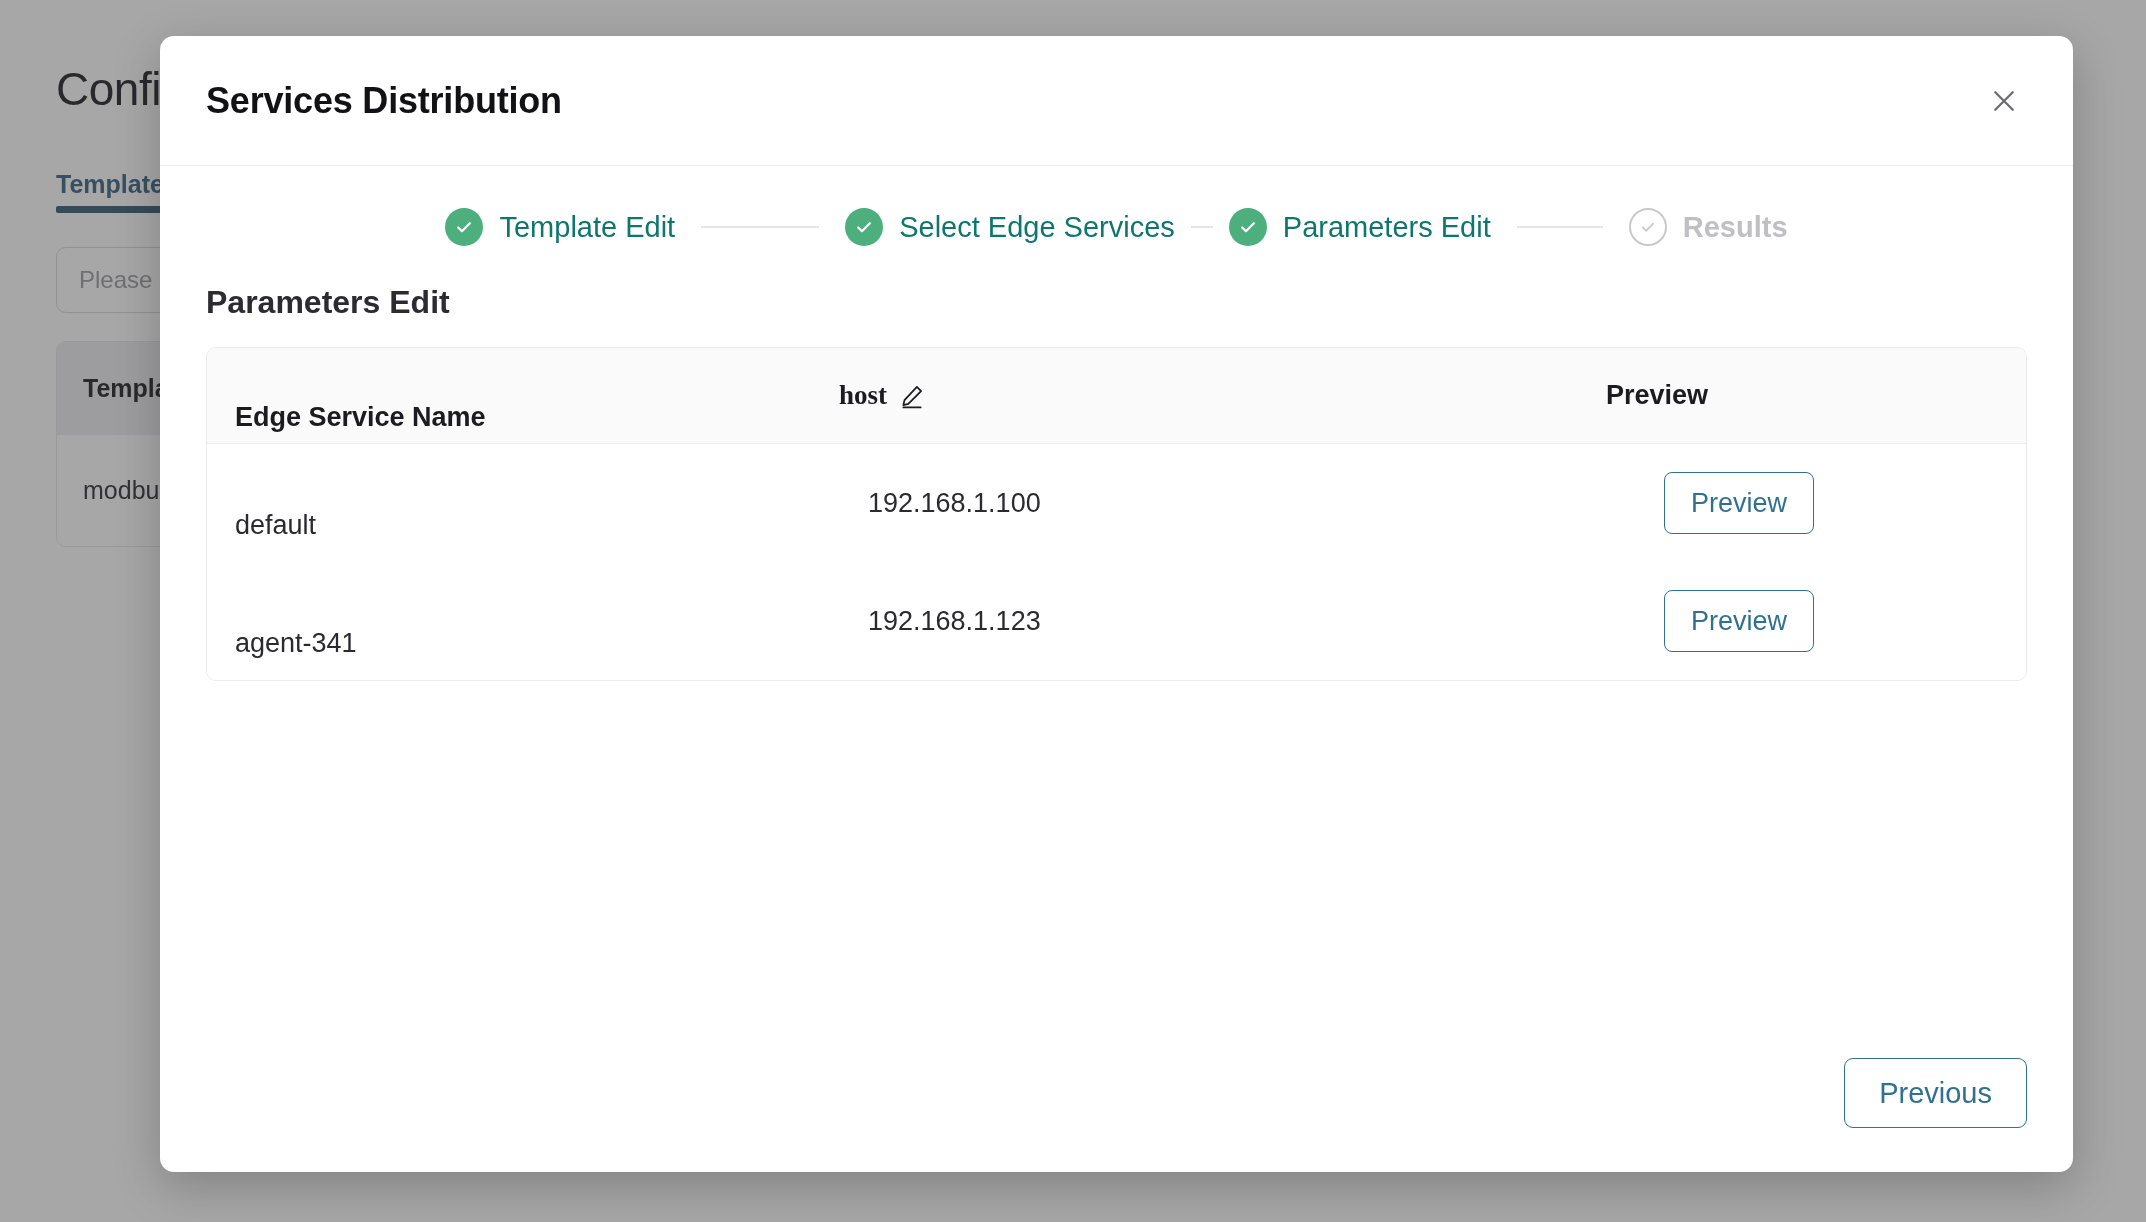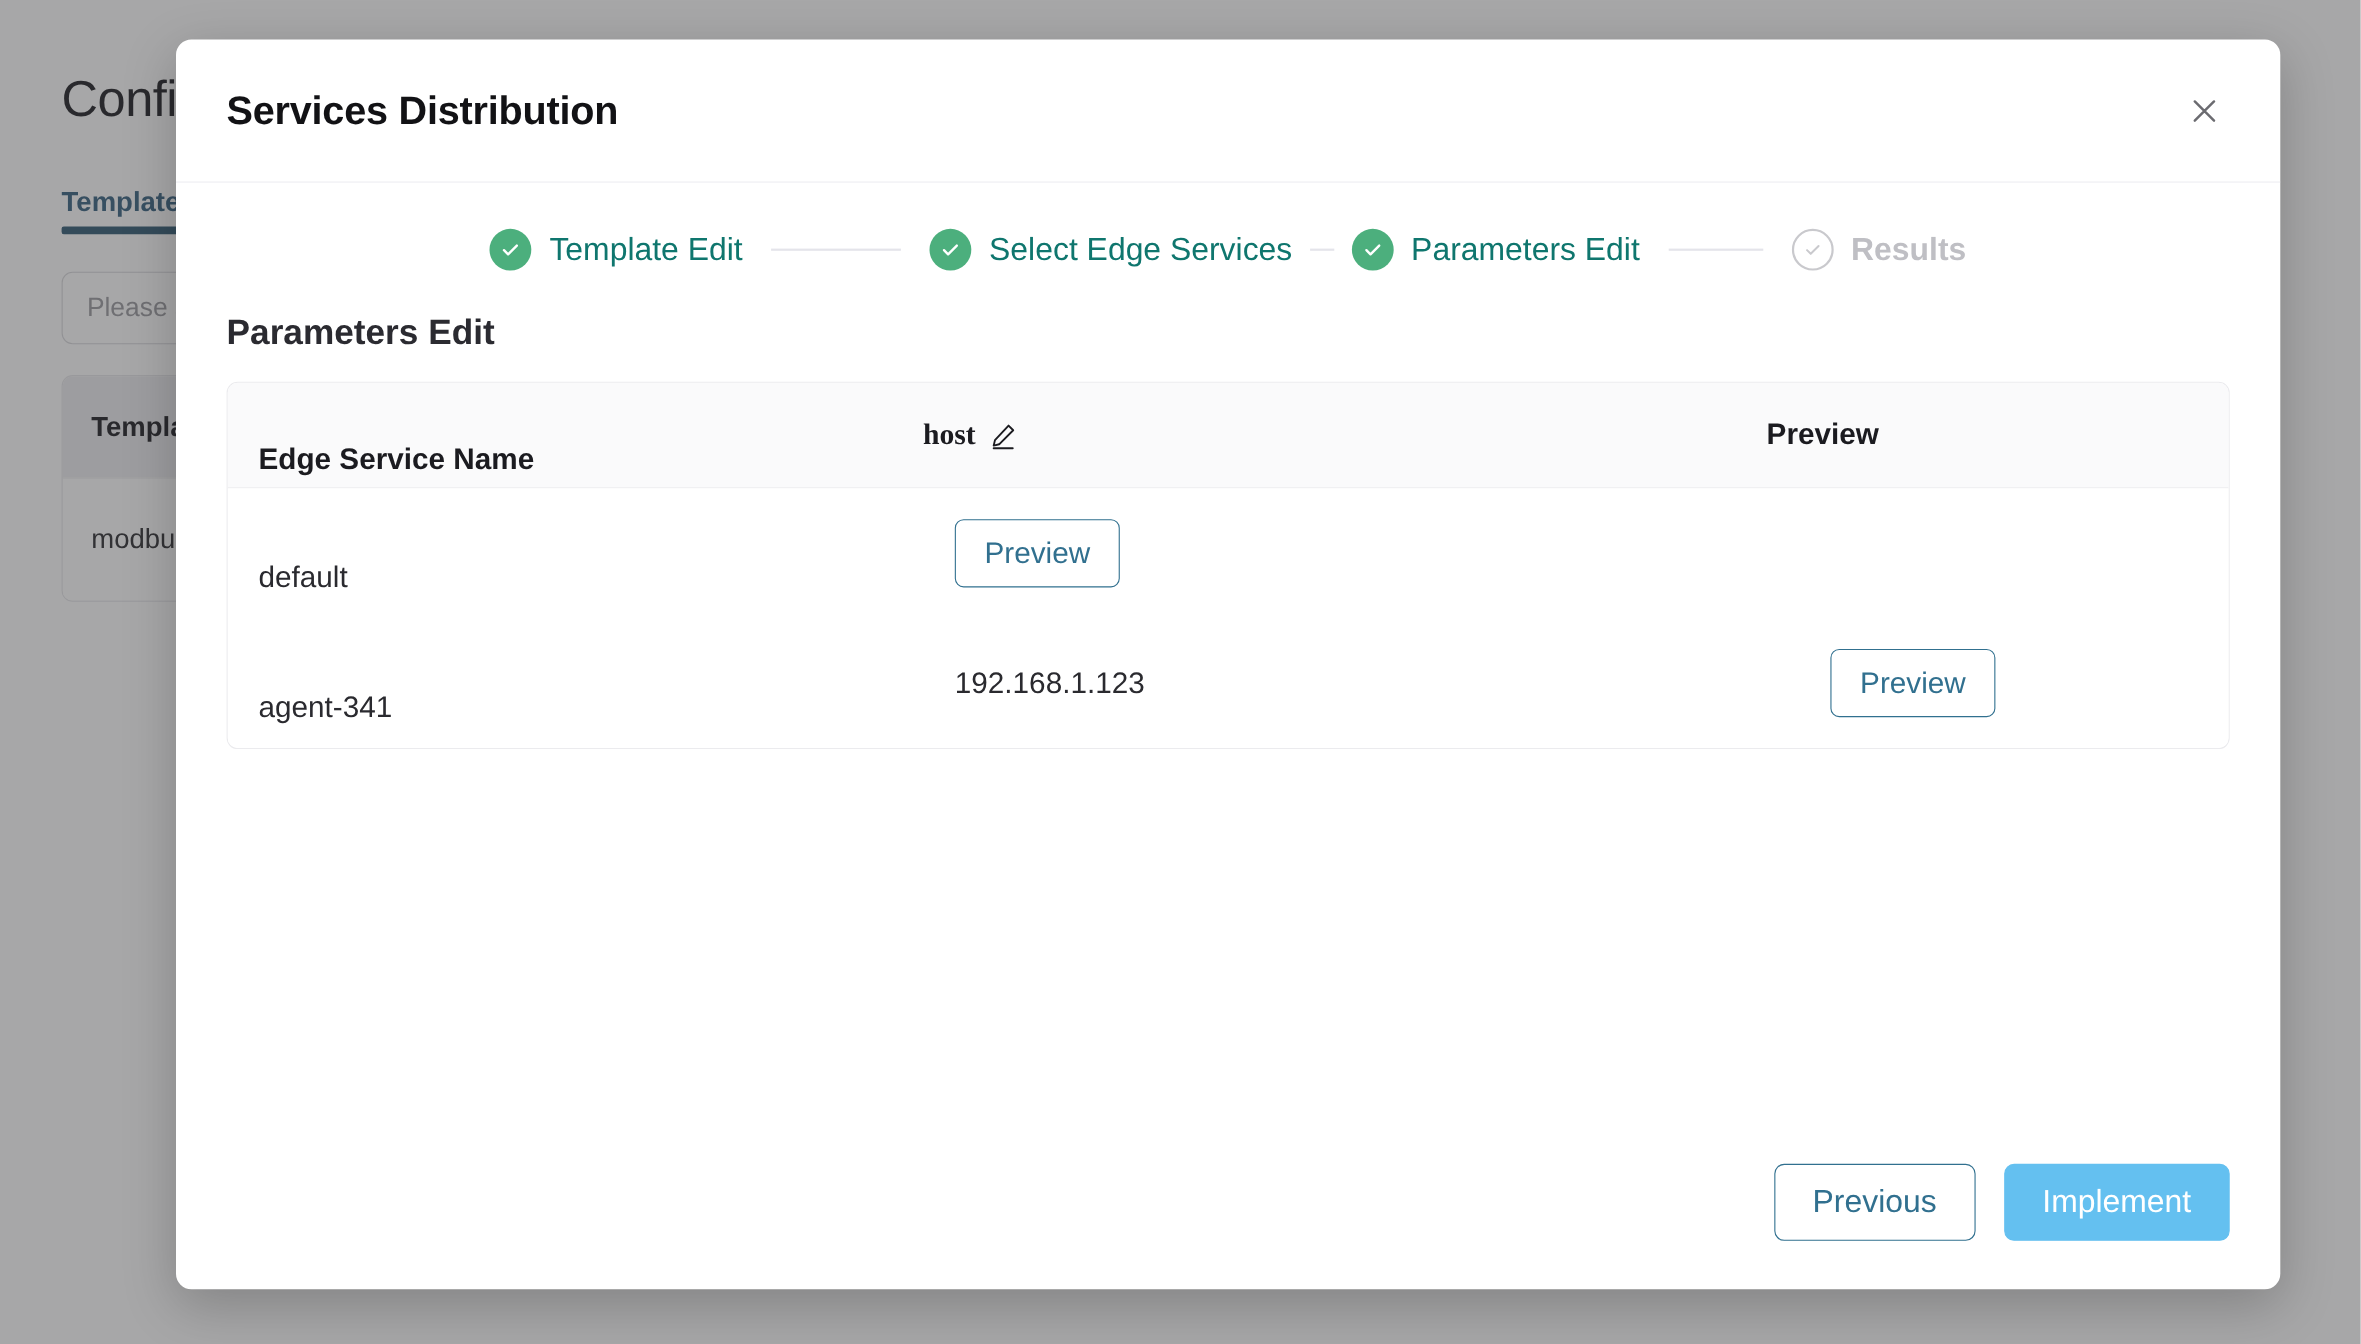--- a/index.html
+++ b/index.html
@@ -399,36 +399,36 @@
               <path d="M16.5 3.6l3.9 3.9L8.6 19.3 4 20.4l1.1-4.6z"></path>
               <path d="M4 22.6h16"></path>
             </svg>
           </span>
         </div>
         <div class="pt-c3">Preview</div>
       </div>
 
       <div class="pt-row">
         <div class="pt-c1">default</div>
+        <div class="pt-c2">192.168.1.100</div>
         <div class="pt-c3">
           <button class="preview-btn">Preview</button>
         </div>
       </div>
 
       <div class="pt-row">
         <div class="pt-c1">agent-341</div>
         <div class="pt-c2">192.168.1.123</div>
         <div class="pt-c3">
           <button class="preview-btn">Preview</button>
         </div>
       </div>
 
     </div>
 
     <div class="body-spacer"></div>
   </div>
 
   <div class="modal-footer">
     <button class="btn btn-secondary">Previous</button>
-    <button class="btn btn-primary">Implement</button>
   </div>
 
 </div>
 
 </body></html>

